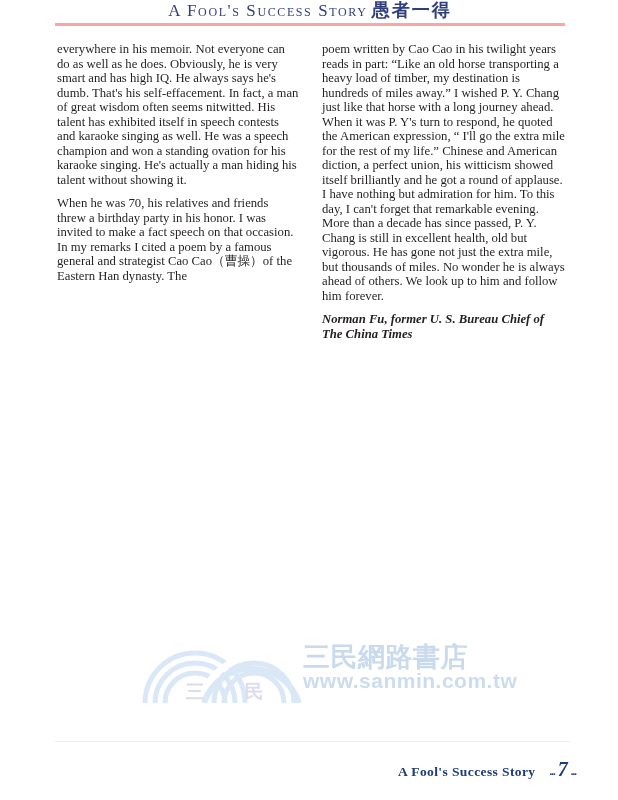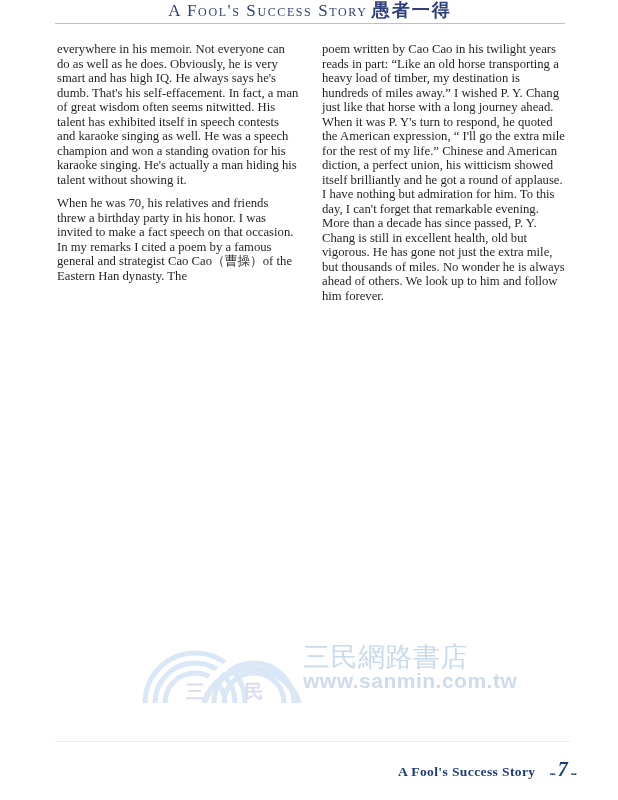--- a/index.html
+++ b/index.html
@@ -3,21 +3,21 @@
 <meta charset="utf-8">
 <style>
   html,body{margin:0;padding:0;}
   body{
     width:618px;height:800px;position:relative;background:#ffffff;
     font-family:"Liberation Serif", serif;overflow:hidden;
   }
   
   .header{
     position:absolute;top:0;left:55px;width:510px;height:23px;
-    border-bottom:1px solid #fca5a5;text-align:center;
+    border-bottom:3px solid #fca5a5;text-align:center;
   }
   .header-title{
     color:#2e3f7c;font-size:17px;line-height:21px;white-space:nowrap;
     font-family:"Liberation Serif", serif;
   }
   .header-title .en{font-variant:small-caps;letter-spacing:1.6px;}
   .header-title .cn{font-size:18px;font-weight:bold;letter-spacing:2px;}
   
   .text-block{
     position:absolute;top:42px;left:57px;width:508px;
@@ -25,21 +25,21 @@
     color:#231f20;font-size:12.7px;line-height:14.5px;
   }
   .col{width:248px;}
   .col p{margin:0 0 9px 0;}
   .signature{font-weight:bold;font-style:italic;margin-top:2px;}
   
   .watermark{position:absolute;top:643px;left:142px;width:340px;height:60px;}
   .wm-logo{position:absolute;left:0;top:2px;}
   .wm-text{position:absolute;left:161px;top:0;width:180px;}
   .wm-name{
-    color:#c9daed;font-size:27px;line-height:29px;font-weight:normal;
+    color:#c9daed;font-size:27px;line-height:29px;font-weight:bold;
     letter-spacing:0.5px;white-space:nowrap;font-family:"Liberation Serif", serif;
   }
   .wm-url{
     color:#ccdcee;font-size:21px;line-height:17px;font-weight:bold;
     font-family:"Liberation Sans", sans-serif;letter-spacing:0.5px;white-space:nowrap;
   }
   
   .footer-rule{
     position:absolute;top:741px;left:55px;width:515px;height:0;
     border-top:1px solid #ededed;
@@ -67,20 +67,21 @@
     </div>
   </div>
 
   <div class="text-block">
     <div class="col">
       <p>everywhere in his memoir. Not everyone can do as well as he does. Obviously, he is very smart and has high IQ. He always says he's dumb. That's his self-effacement. In fact, a man of great wisdom often seems nitwitted. His talent has exhibited itself in speech contests and karaoke singing as well. He was a speech champion and won a standing ovation for his karaoke singing. He's actually a man hiding his talent without showing it.</p>
       <p>When he was 70, his relatives and friends threw a birthday party in his honor. I was invited to make a fact speech on that occasion. In my remarks I cited a poem by a famous general and strategist Cao Cao（曹操）of the Eastern Han dynasty. The</p>
     </div>
     <div class="col">
       <p>poem written by Cao Cao in his twilight years reads in part: “Like an old horse transporting a heavy load of timber, my destination is hundreds of miles away.” I wished P. Y. Chang just like that horse with a long journey ahead. When it was P. Y's turn to respond, he quoted the American expression, “ I'll go the extra mile for the rest of my life.” Chinese and American diction, a perfect union, his witticism showed itself brilliantly and he got a round of applause. I have nothing but admiration for him. To this day, I can't forget that remarkable evening. More than a decade has since passed, P. Y. Chang is still in excellent health, old but vigorous. He has gone not just the extra mile, but thousands of miles. No wonder he is always ahead of others. We look up to him and follow him forever.</p>
+      <p class="signature">Norman Fu, former U. S. Bureau Chief of The China Times</p>
     </div>
   </div>
 
   <div class="watermark">
     <svg class="wm-logo" width="160" height="58" viewBox="0 0 160 58">
       <g fill="none" stroke="#d9e7f6" stroke-width="5">
         <path d="M 3 58 A 50 50 0 0 1 103 58"></path>
         <path d="M 13 58 A 40 40 0 0 1 93 58"></path>
         <path d="M 23 58 A 30 30 0 0 1 83 58"></path>
       </g>

